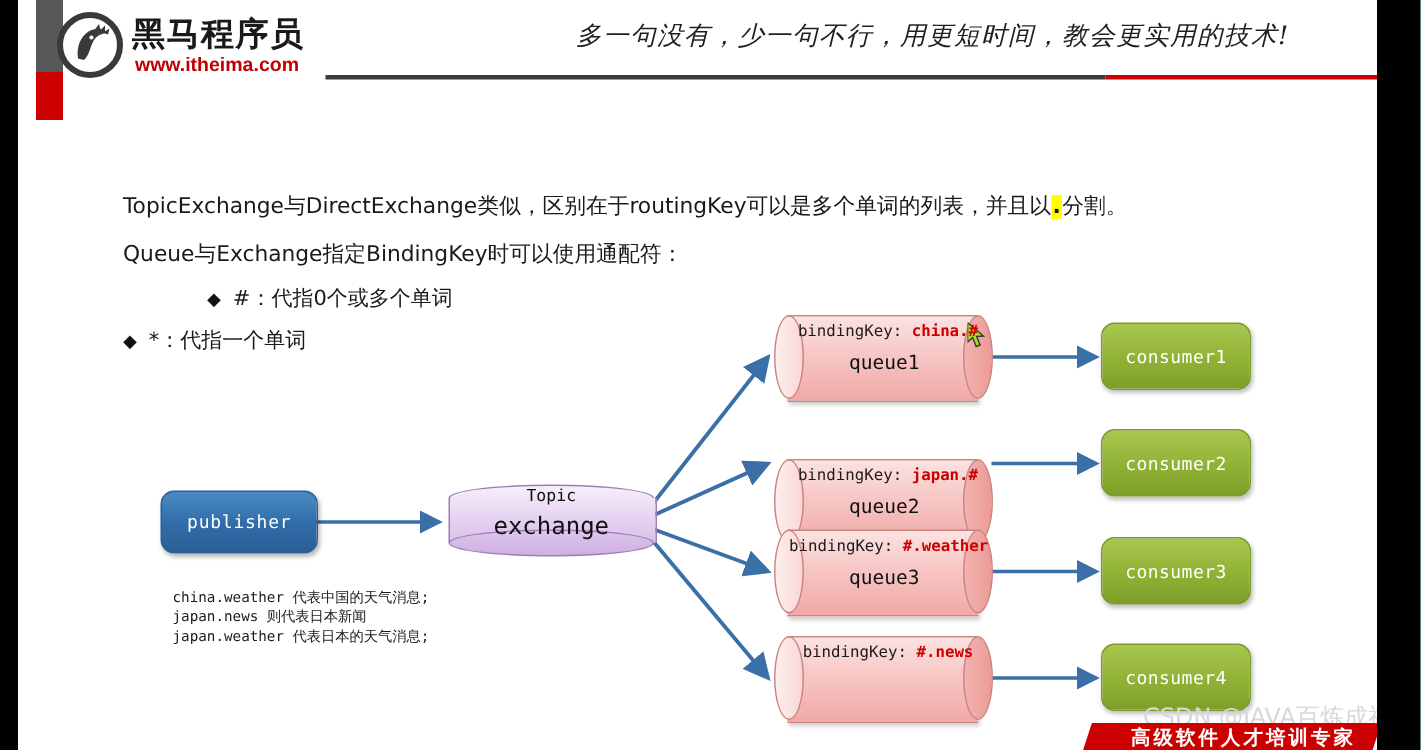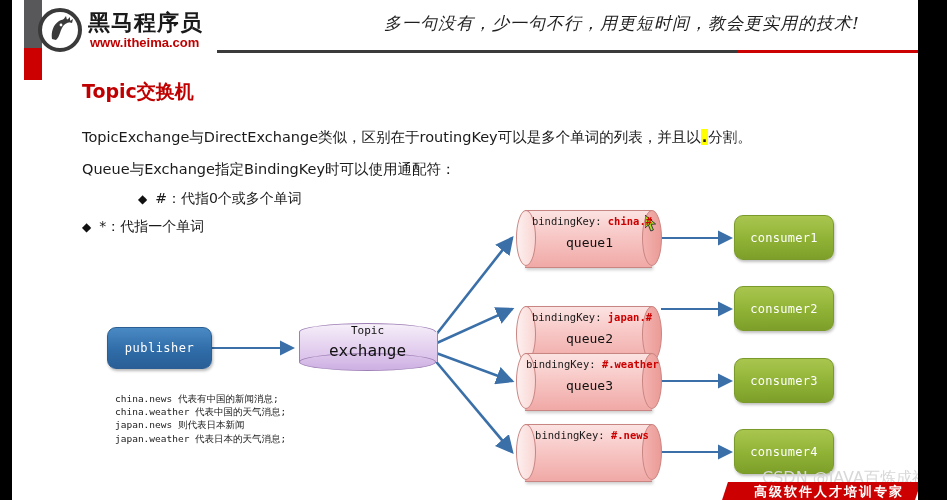--- a/index.html
+++ b/index.html
@@ -141,32 +141,30 @@
         </svg>
       </div>
       <div class="logo-cn">黑马程序员</div>
       <div class="logo-url">www.itheima.com</div>
     </div>
 
     <div class="tagline">多一句没有，少一句不行，用更短时间，教会更实用的技术!</div>
     <div class="rule-dark"></div>
     <div class="rule-red"></div>
 
-    <div class="title">Topic交换机</div>
 
     <div class="para p1"><span>TopicExchange与DirectExchange类似，区别在于routingKey可以是多个单词的列表，并且以</span><span class="hl">.</span><span>分割。</span></div>
 
     <div class="para p2">Queue与Exchange指定BindingKey时可以使用通配符：</div>
 
     <div class="bullet b1"><span class="dia">◆</span><span>#：代指0个或多个单词</span></div>
 
     <div class="bullet b2"><span class="dia">◆</span><span>*：代指一个单词</span></div>
 
     <div class="legend">
-      <div>china.news 代表有中国的新闻消息;</div>
       <div>china.weather 代表中国的天气消息;</div>
       <div>japan.news 则代表日本新闻</div>
       <div>japan.weather 代表日本的天气消息;</div>
     </div>
 
     <div class="diagram">
 
       <svg class="arrows">
         <defs>
           <marker id="ah" markerWidth="7" markerHeight="7" refX="6" refY="3.5" orient="auto">

